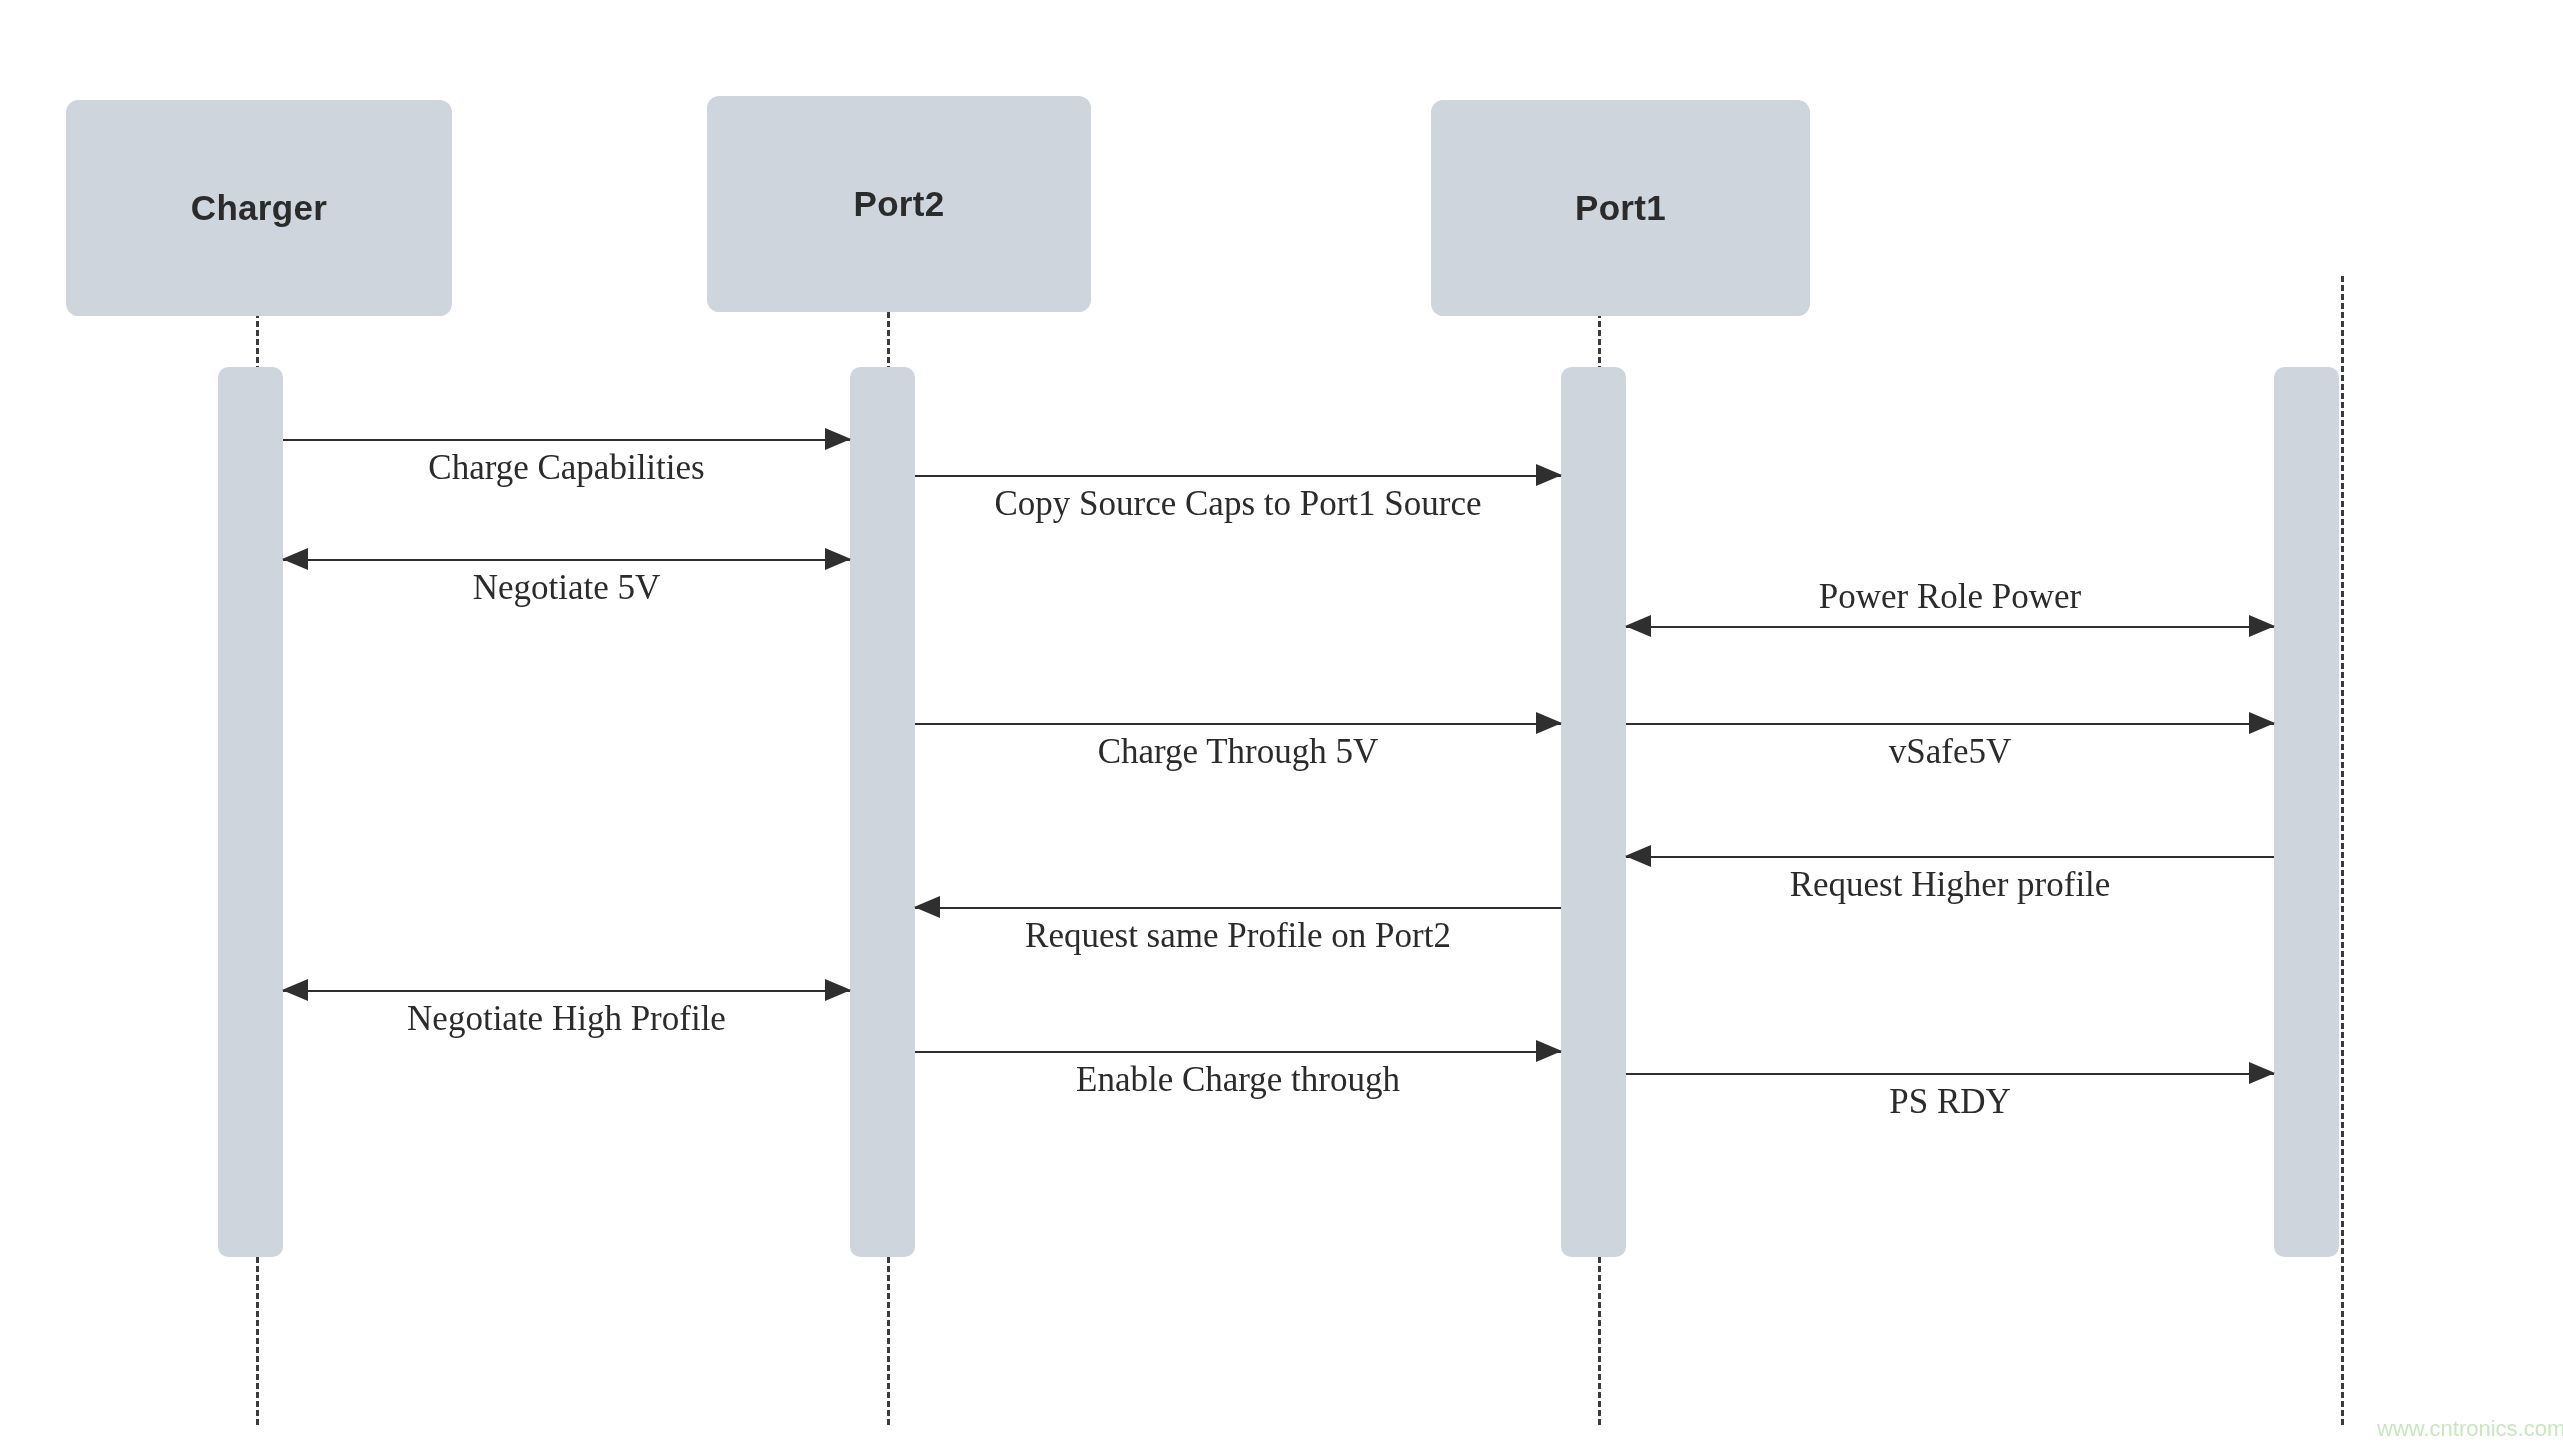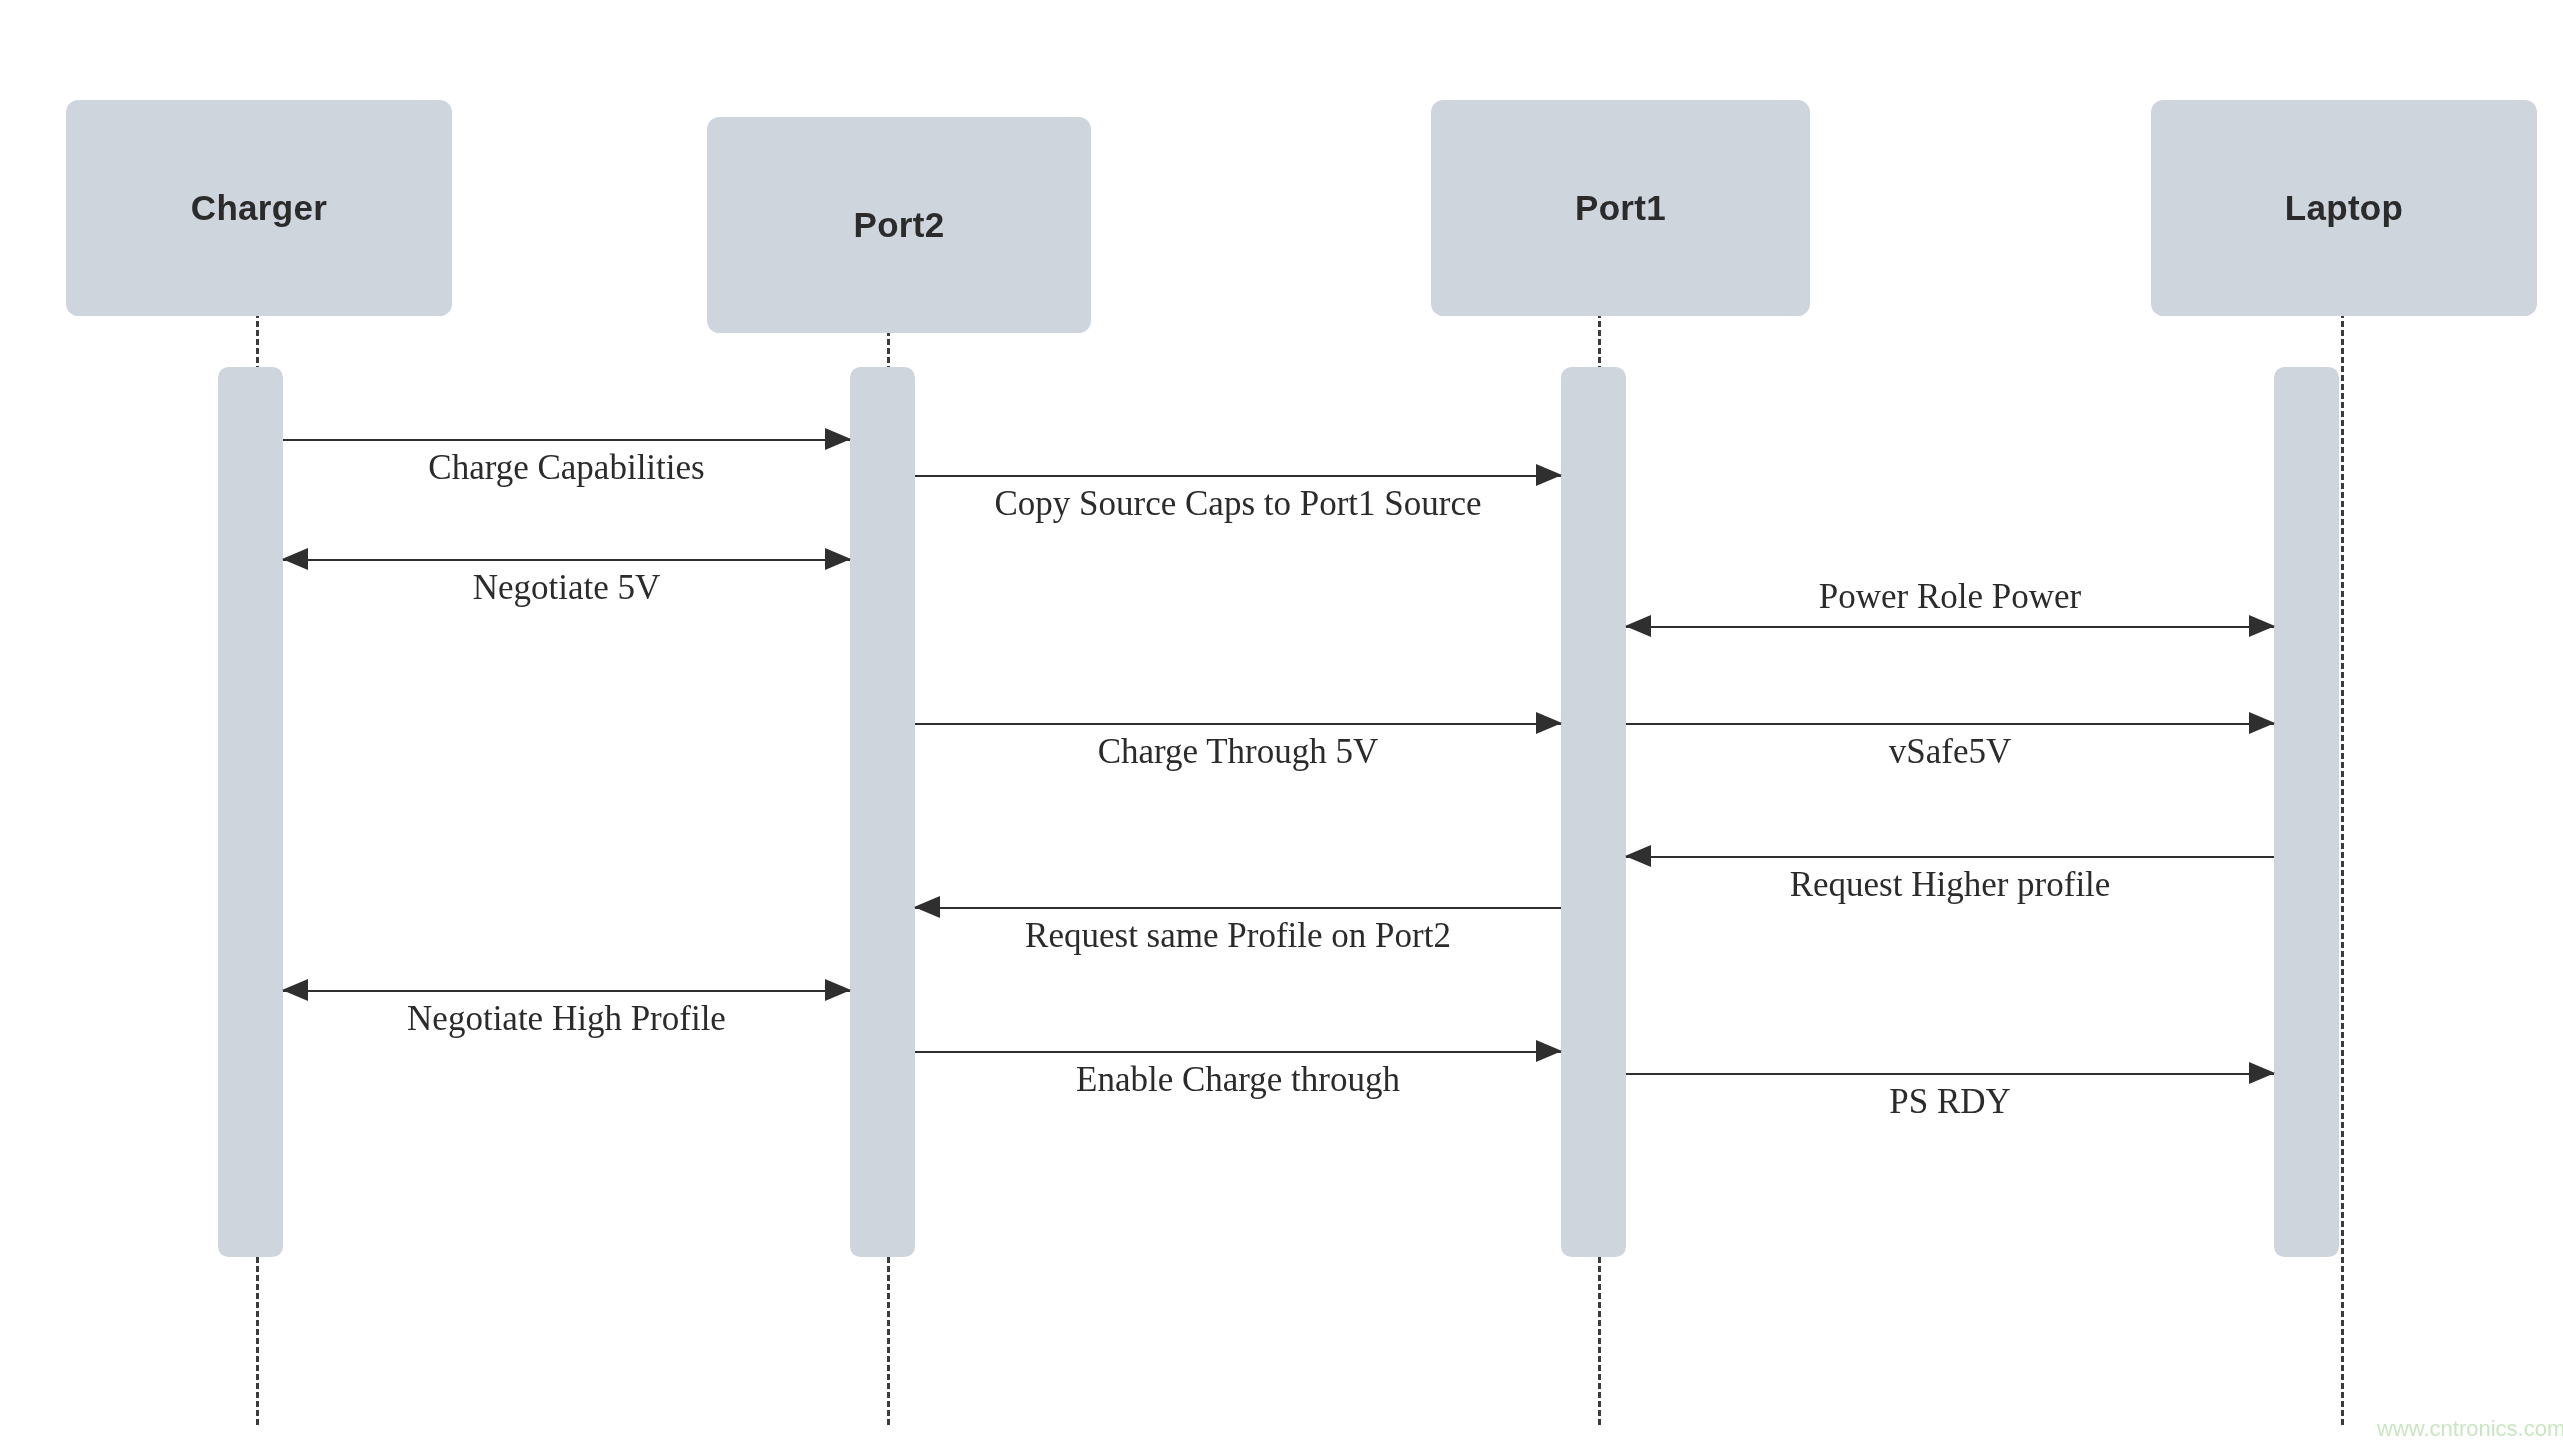--- a/index.html
+++ b/index.html
@@ -109,28 +109,25 @@
     <div class="lifeline" style="left: 887px; top: 276px; height: 1149px;"></div>
     <div class="lifeline" style="left: 1598px; top: 276px; height: 1149px;"></div>
     <div class="lifeline" style="left: 2341px; top: 276px; height: 1149px;"></div>
     <div class="activation-bar" style="left: 218px; top: 367px; width: 65px; height: 890px;"></div>
     <div class="activation-bar" style="left: 850px; top: 367px; width: 65px; height: 890px;"></div>
     <div class="activation-bar" style="left: 1561px; top: 367px; width: 65px; height: 890px;"></div>
     <div class="activation-bar" style="left: 2274px; top: 367px; width: 65px; height: 890px;"></div>
     <div class="participant-box" style="left: 66px; top: 60px; width: 386px; height: 216px;">
       <span class="participant-label">Charger</span>
     </div>
-    <div class="participant-box" style="left: 707px; top: 77px; width: 384px; height: 216px;">
+    <div class="participant-box" style="left: 707px; top: 56px; width: 384px; height: 216px;">
       <span class="participant-label">Port2</span>
     </div>
     <div class="participant-box" style="left: 1431px; top: 60px; width: 379px; height: 216px;">
       <span class="participant-label">Port1</span>
-    </div>
-    <div class="participant-box" style="left: 2151px; top: 60px; width: 386px; height: 216px;">
-      <span class="participant-label">Laptop</span>
     </div>
     <div class="message" style="left: 283px; top: 439px; width: 567px;">
       <div class="msg-line"></div>
       <div class="arrowhead right"></div>
       <div class="msg-label below">Charge Capabilities</div>
     </div>
     <div class="message" style="left: 915px; top: 475px; width: 646px;">
       <div class="msg-line"></div>
       <div class="arrowhead right"></div>
       <div class="msg-label below">Copy Source Caps to Port1 Source</div>

